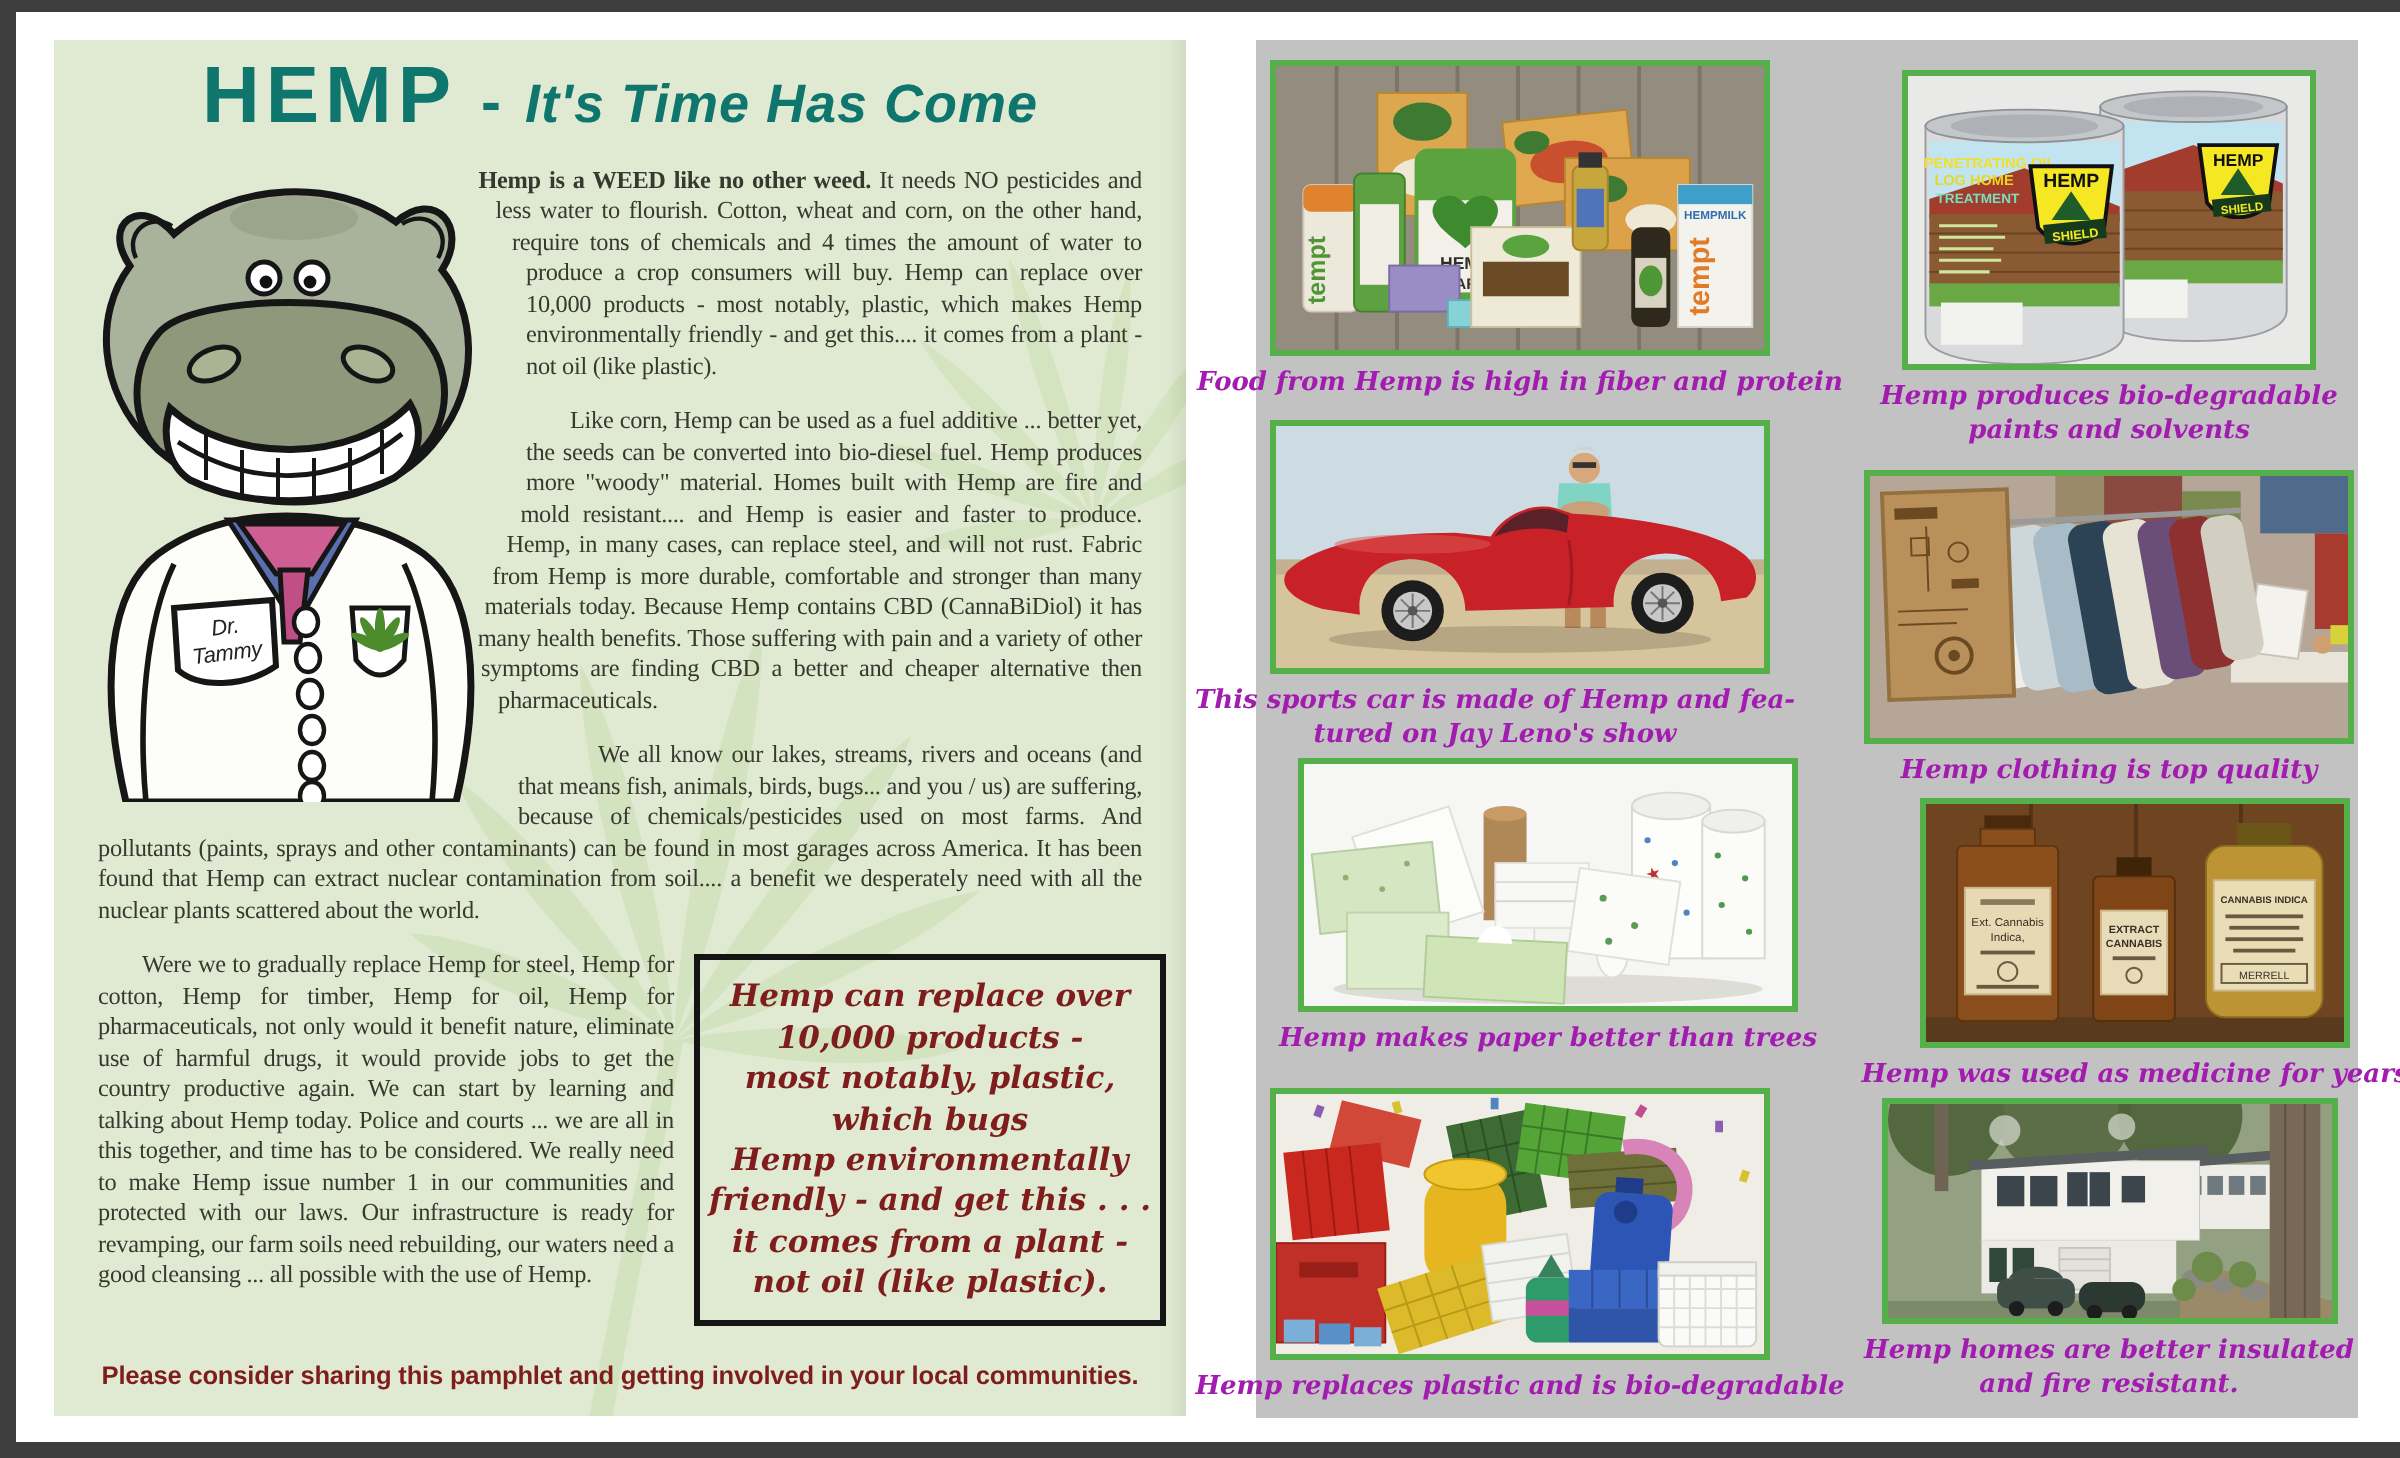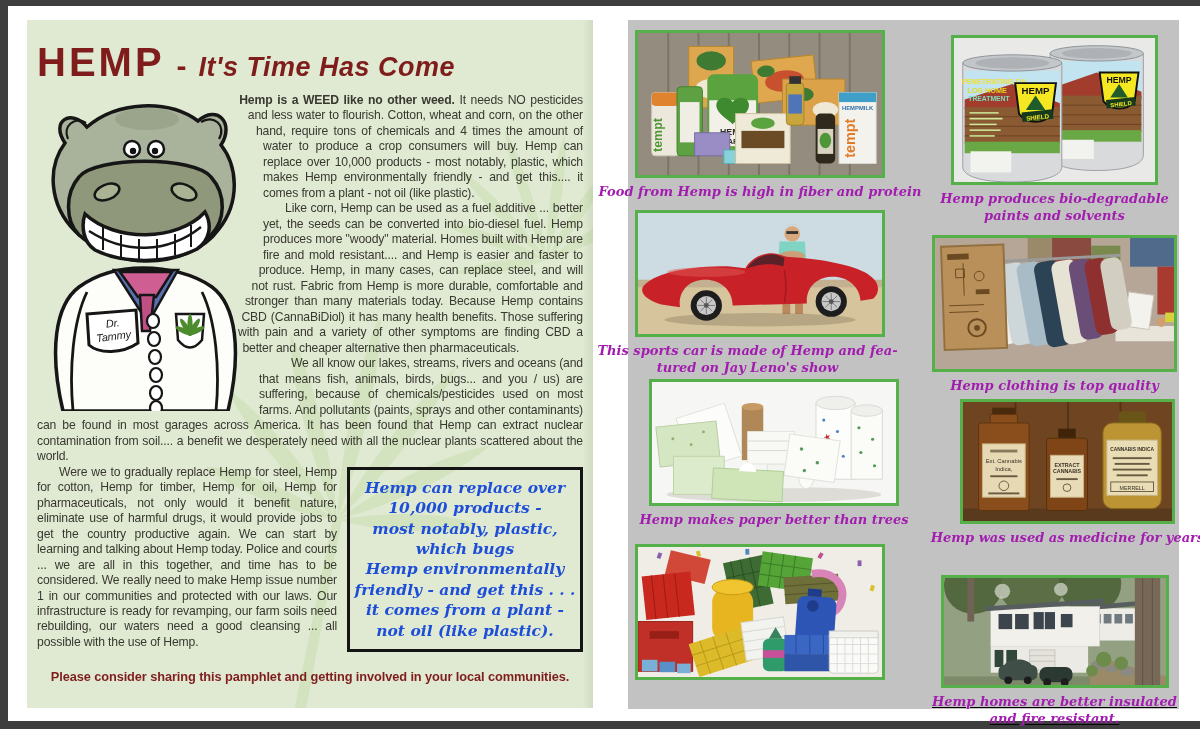--- a/index.html
+++ b/index.html
@@ -9,56 +9,56 @@
   #frame-left{left:0;top:0;width:8px;height:729px;}
   #frame-bottom{left:0;top:721px;width:1200px;height:8px;}
 
   
   .page-left{position:absolute;left:27px;top:20px;width:566px;height:688px;
              background:#e0ead3;overflow:hidden;}
   .page-left::after{content:"";position:absolute;right:0;top:0;width:10px;height:100%;
              background:linear-gradient(to right,rgba(0,0,0,0),rgba(90,110,70,0.12));}
   .watermark{position:absolute;z-index:0;}
   .page-left-inner{position:relative;z-index:1;padding:6px 10px 0 10px;}
-  .title-row{text-align:left;margin:14px 0 8px 0;white-space:nowrap;color:#7f1d1d;}
+  .title-row{text-align:center;margin:0 0 8px 0;white-space:nowrap;color:#0f766e;}
   .title-word{font-size:40px;font-weight:800;letter-spacing:3px;}
   .title-dash{font-size:30px;font-weight:700;margin:0 12px;}
   .title-sub{font-size:27px;font-weight:700;font-style:italic;letter-spacing:0.5px;}
   .bodytext{font-size:12.2px;line-height:1.27;letter-spacing:-0.15px;color:#38382f;
             text-align:justify;}
-  .bodytext p{margin:0;}
+  .bodytext p{margin:12px;font-family:Liberation Serif, serif;}
   .indent1{text-indent:22px;}
   .indent2{text-indent:40px;}
   .hippo-float{float:left;width:220px;height:318px;margin:0 8px 2px -2px;
       shape-outside:polygon(0% 0%,55% 0%,88% 6%,100% 22%,99% 48%,90% 62%,85% 78%,96% 92%,96% 100%,0% 100%);
       shape-margin:5px;}
   .callout{float:right;width:222px;margin:2px 0 8px 10px;padding:8px 4px;
            border:3.5px solid #141414;text-align:center;
            font-family:"DejaVu Serif",serif;font-style:italic;font-weight:bold;
-           font-size:15.5px;line-height:1.32;color:#1d4ed8;letter-spacing:0;}
+           font-size:15.5px;line-height:1.32;color:#7f1d1d;letter-spacing:0;}
   .callout span{display:block;white-space:nowrap;}
   .footer-note{clear:both;text-align:center;font-weight:bold;font-size:12.8px;
                color:#7f1d1d;padding:9px 2px 0 2px;letter-spacing:-0.1px;}
 
   
   .page-right{position:absolute;left:628px;top:20px;width:551px;height:689px;background:#c2c2c2;}
   .fig{position:absolute;}
   .photo{display:block;border:3px solid #55b04a;box-sizing:border-box;background:#fff;margin:0 auto;}
   .cap{margin-top:5px;font-family:"DejaVu Serif",serif;font-style:italic;font-weight:bold;
        font-size:13px;color:#a21caf;line-height:1.32;display:flex;flex-direction:column;
        align-items:center;}
   .cap span{white-space:nowrap;}
   .pos-food{left:7px;top:10px;width:250px;}
   .pos-paint{left:303px;top:15px;width:247px;}
   .pos-car{left:7px;top:190px;width:225px;}
   .pos-clothing{left:303px;top:215px;width:247px;}
   .pos-paper{left:7px;top:359px;width:278px;}
   .pos-medicine{left:303px;top:379px;width:247px;margin-left:13px;}
   .pos-plastic{left:7px;top:524px;width:250px;}
-  .pos-house{left:303px;top:555px;width:247px;text-decoration:underline;}
+  .pos-house{left:303px;top:529px;width:247px;}
   .ph-food{width:250px;height:148px;}
   .ph-paint{width:207px;height:150px;}
   .ph-car{width:250px;height:127px;}
   .ph-clothing{width:245px;height:137px;}
   .ph-paper{width:250px;height:127px;}
   .ph-medicine{width:215px;height:125px;}
   .ph-plastic{width:250px;height:136px;}
   .ph-house{width:228px;height:113px;}
 </style>
 </head>
@@ -642,20 +642,24 @@
             <line x1="24" y1="4" x2="24" y2="44"></line>
             <line x1="32" y1="4" x2="32" y2="44"></line>
             <line x1="40" y1="4" x2="40" y2="44"></line>
             <line x1="0" y1="14" x2="50" y2="14"></line>
             <line x1="0" y1="24" x2="50" y2="24"></line>
             <line x1="0" y1="34" x2="50" y2="34"></line>
           </g>
         <rect x="0" y="0" width="50" height="7" fill="#f0f0ec" stroke="#d0d0cc"></rect>
       </g>
     </svg>
+    <div class="cap">
+      <span>Hemp replaces plastic and is bio-degradable</span>
+      <span></span>
+    </div>
   </div>
 
   <div class="fig pos-house">
     <svg class="photo ph-house" viewBox="0 0 228 113" preserveAspectRatio="none">
       <rect width="228" height="113" fill="#93a182"></rect>
       <circle cx="30" cy="8" r="30" fill="#4e6239" opacity="0.9"></circle>
       <circle cx="90" cy="4" r="35" fill="#55683f" opacity="0.9"></circle>
       <circle cx="150" cy="6" r="32" fill="#4e6239" opacity="0.9"></circle>
       <circle cx="60" cy="14" r="8" fill="#d8ddd2" opacity="0.7"></circle>
         <circle cx="120" cy="12" r="7" fill="#d8ddd2" opacity="0.7"></circle>

